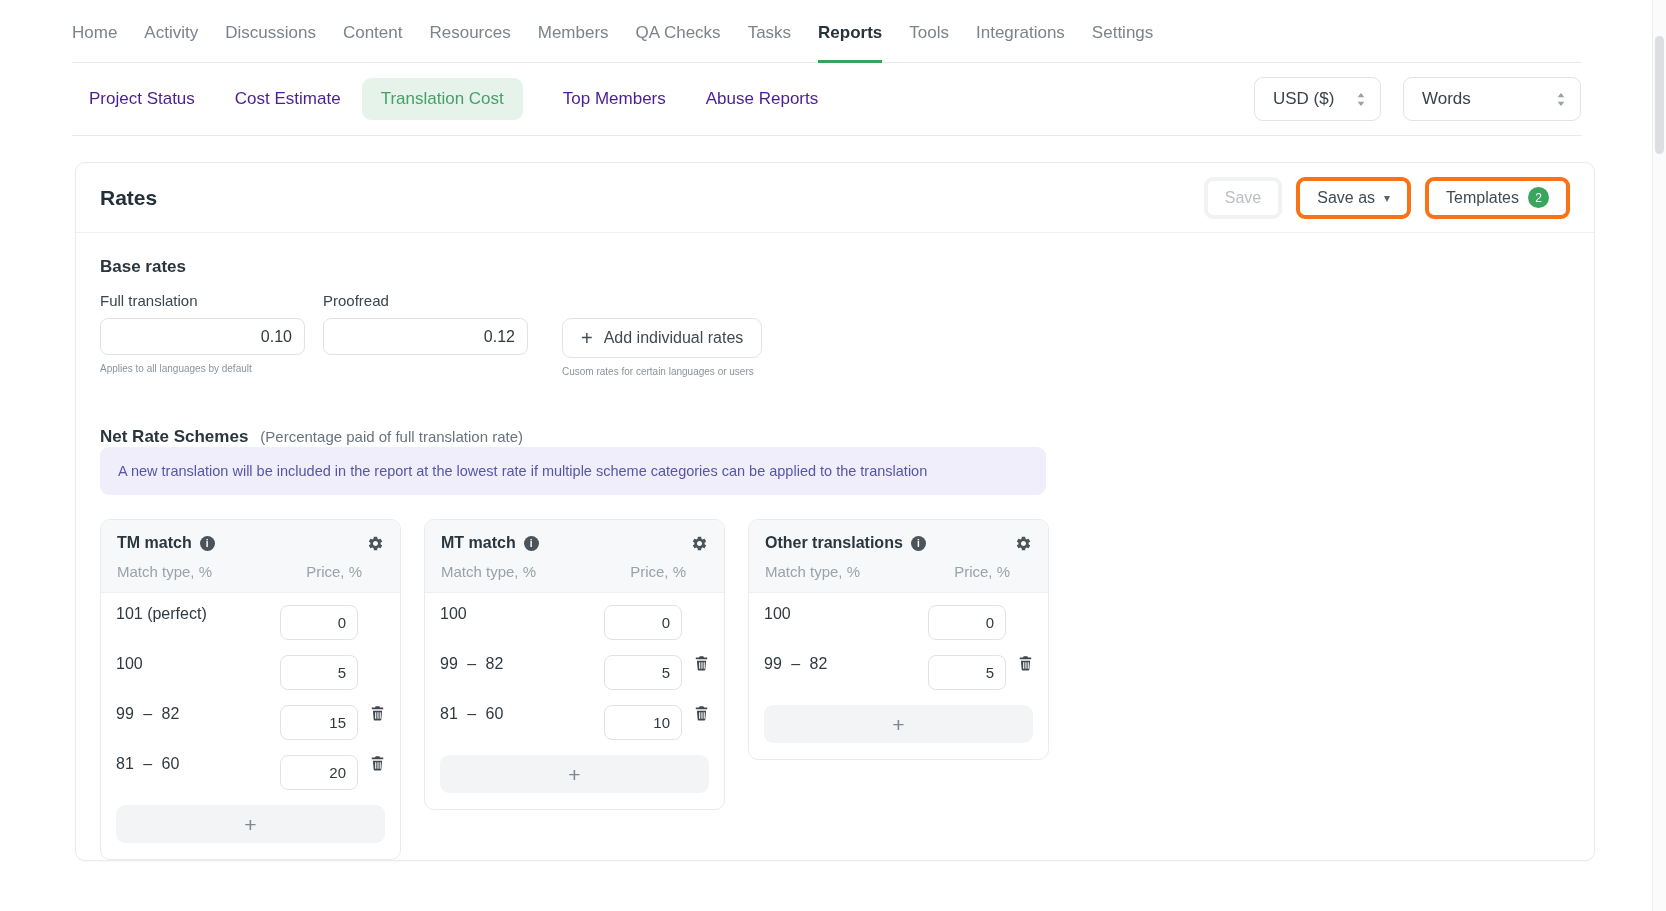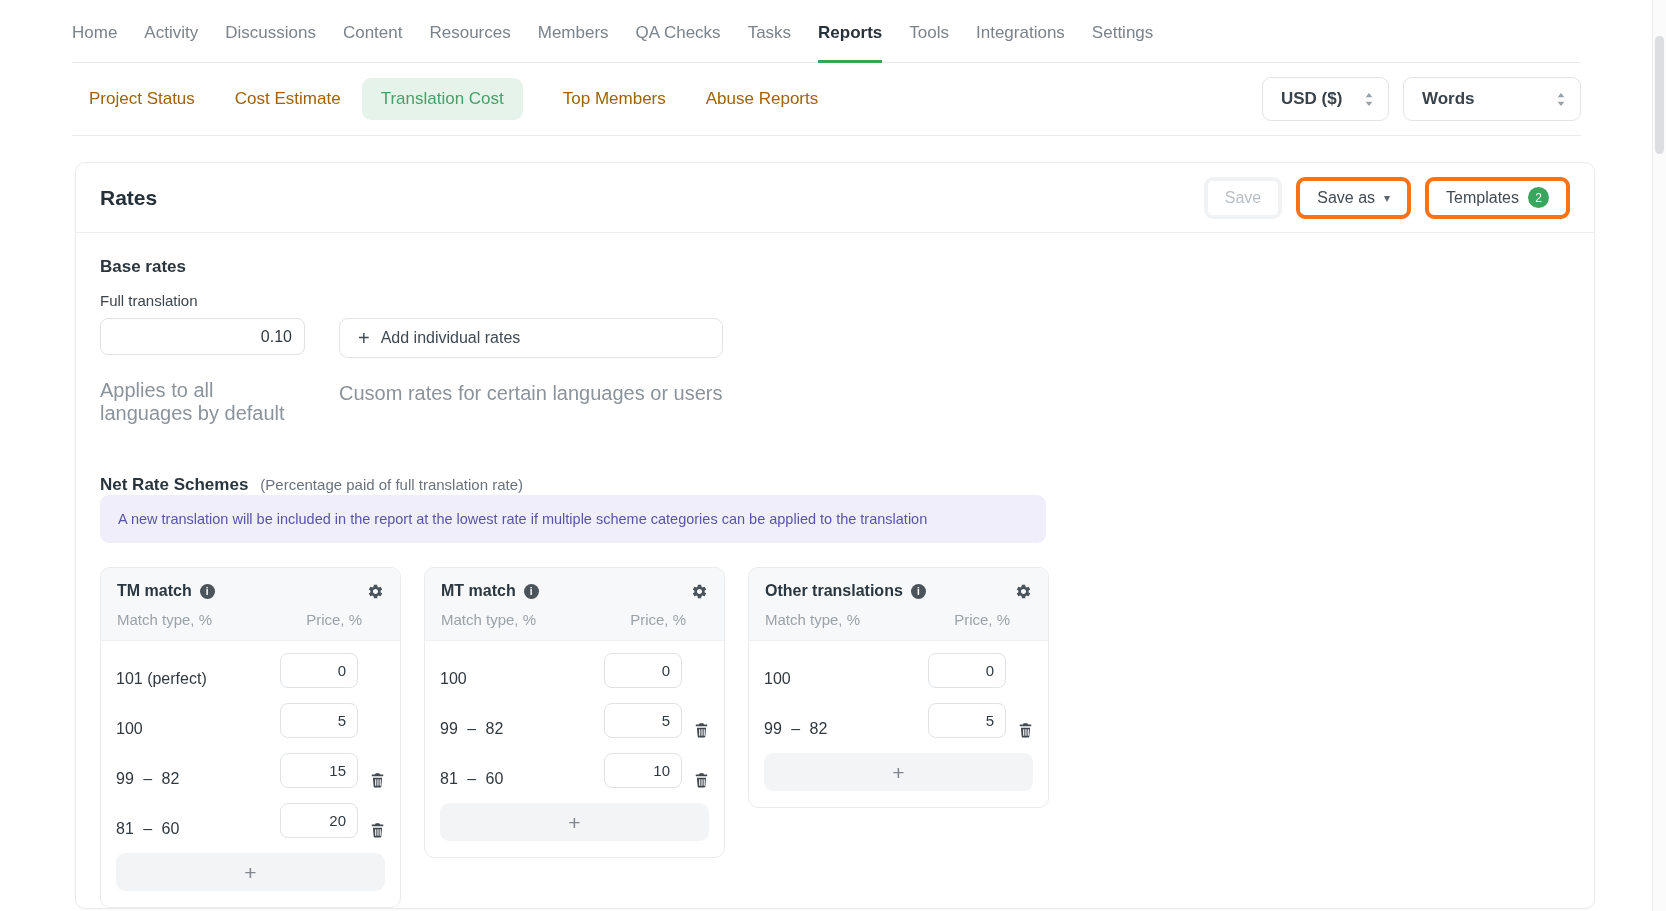--- a/index.html
+++ b/index.html
@@ -12,25 +12,25 @@
   .topnav .nav-item { font-size:17px; color:#7b838b; padding-bottom:19px;
     position:relative; cursor:pointer; white-space:nowrap; }
   .topnav .nav-item.active { color:#27323a; font-weight:700; }
   .topnav .nav-item.active::after { content:""; position:absolute; left:0; right:0;
     bottom:-1px; height:3px; background:#38a45a; }
 
   
   .subnav { margin:0 85px 0 72px; border-bottom:1px solid #eaeaea;
     display:flex; align-items:center; height:73px; }
   .subnav .tabs { display:flex; align-items:center; gap:40px; margin-left:17px; }
-  .subnav .tab { font-size:17px; color:#a16207; cursor:pointer; white-space:nowrap; }
+  .subnav .tab { font-size:17px; color:#4c1d95; cursor:pointer; white-space:nowrap; }
   .subnav .tab.active { background:#e6f3ea; color:#47a06a; padding:11px 19px;
     border-radius:9px; margin:0 -19px; }
   .subnav .tab.active + .tab { margin-left:19px; }
-  .selects { margin-left:auto; display:flex; gap:14px;font-weight:bold; }
+  .selects { margin-left:auto; display:flex; gap:22px; }
   .select { height:44px; border:1px solid #e0e4e7; border-radius:9px; background:#fff;
     display:flex; align-items:center; padding:0 14px 0 18px; font-size:17px;
     color:#39434b; cursor:pointer; }
   .select.currency { width:127px; }
   .select.unit { width:178px; }
   .select .sort-icon { margin-left:auto; display:flex; }
 
   
   .panel { margin:26px 71px 0 75px; border:1px solid #e9ebed; border-radius:10px;
     background:#fff; box-shadow:0 1px 2px rgba(0,0,0,.03); }
@@ -43,21 +43,21 @@
     color:#414b53; cursor:pointer; font-family:inherit; }
   .btn.disabled { border-color:#f1f2f3; color:#b9bfc5; cursor:default; }
   .btn .caret { font-size:12px; color:#5b646c; margin-left:9px; }
   .badge { margin-left:9px; width:21px; height:21px; border-radius:50%;
     background:#3aa55d; color:#fff; font-size:12px; display:inline-flex;
     align-items:center; justify-content:center; }
 
   .panel-body { padding:24px 24px 0; }
   .section-heading { font-size:17px; font-weight:700; color:#2b353d; }
   .field-label { font-size:15px; color:#3b454d; margin-bottom:9px; }
-  .helper { font-size:20px; color:#8b939b; margin-top:24px; }
+  .helper { font-size:10px; color:#8b939b; margin-top:8px; }
 
   .base-row { display:flex; margin-top:15px; }
   .base-col { width:205px; margin-right:18px; display:flex; flex-direction:column; }
   .rate-input { width:205px; height:37px; border:1px solid #dfe3e6; border-radius:8px;
     text-align:right; padding:0 12px; font-size:16px; color:#2f3940;
     font-family:inherit; outline:none; }
   .btn-col { margin-left:16px; display:flex; flex-direction:column; }
   .add-individual { margin-top:26px; height:40px; display:inline-flex;
     align-items:center; border:1px solid #e0e4e7; border-radius:9px; background:#fff;
     padding:0 18px; font-size:16px; color:#3f4a52; cursor:pointer; font-family:inherit; }
@@ -80,21 +80,21 @@
   .info-icon { width:15px; height:15px; border-radius:50%; background:#4b535b;
     color:#fff; font-size:10px; font-weight:700; display:inline-flex;
     align-items:center; justify-content:center; margin-left:8px; cursor:pointer;
     font-style:normal; }
   .gear-btn { margin-left:auto; background:none; border:none; cursor:pointer;
     display:flex; padding:0; }
   .scheme-cols { display:flex; justify-content:space-between; margin-top:11px;
     font-size:15px; color:#9aa2aa; }
   .scheme-cols .price-col { margin-right:22px; }
   .scheme-body { padding:12px 15px 16px; }
-  .srow { display:flex; align-items:flex-end; margin-bottom:15px; }
+  .srow { display:flex; align-items:flex-start; margin-bottom:15px; }
   .srow-label { flex:1; font-size:16px; color:#30393f; }
   .srow-label.range { word-spacing:5px; }
   .price-input { width:78px; height:35px; border:1px solid #dfe3e6; border-radius:8px;
     text-align:right; padding:0 11px; font-size:15px; color:#2f3940;
     font-family:inherit; outline:none; }
   .trash-slot { width:27px; display:flex; justify-content:flex-end; }
   .trash-btn { background:none; border:none; cursor:pointer; padding:0; display:flex; }
   .add-row-btn { width:100%; height:38px; background:#f3f4f6; border:none;
     border-radius:9px; font-size:21px; color:#80878e; cursor:pointer;
     font-family:inherit; line-height:1; margin-top:0; }
@@ -172,20 +172,24 @@
   <div class="panel-body">
 
     <div>
       <h2 class="section-heading">Base rates</h2>
       <div class="base-row">
         <div class="base-col">
           <div class="field-label">Full translation</div>
           <input class="rate-input" type="text" value="0.10" style="">
           <div class="helper">Applies to all languages by default</div>
         </div>
+        <div class="base-col">
+          <div class="field-label">Proofread</div>
+          <input class="rate-input" type="text" value="0.12" style="">
+        </div>
         <div class="btn-col">
           <button class="add-individual">
             <span class="plus">+</span>
             <span>Add individual rates</span>
           </button>
           <div class="helper">Cusom rates for certain languages or users</div>
         </div>
       </div>
     </div>
 

